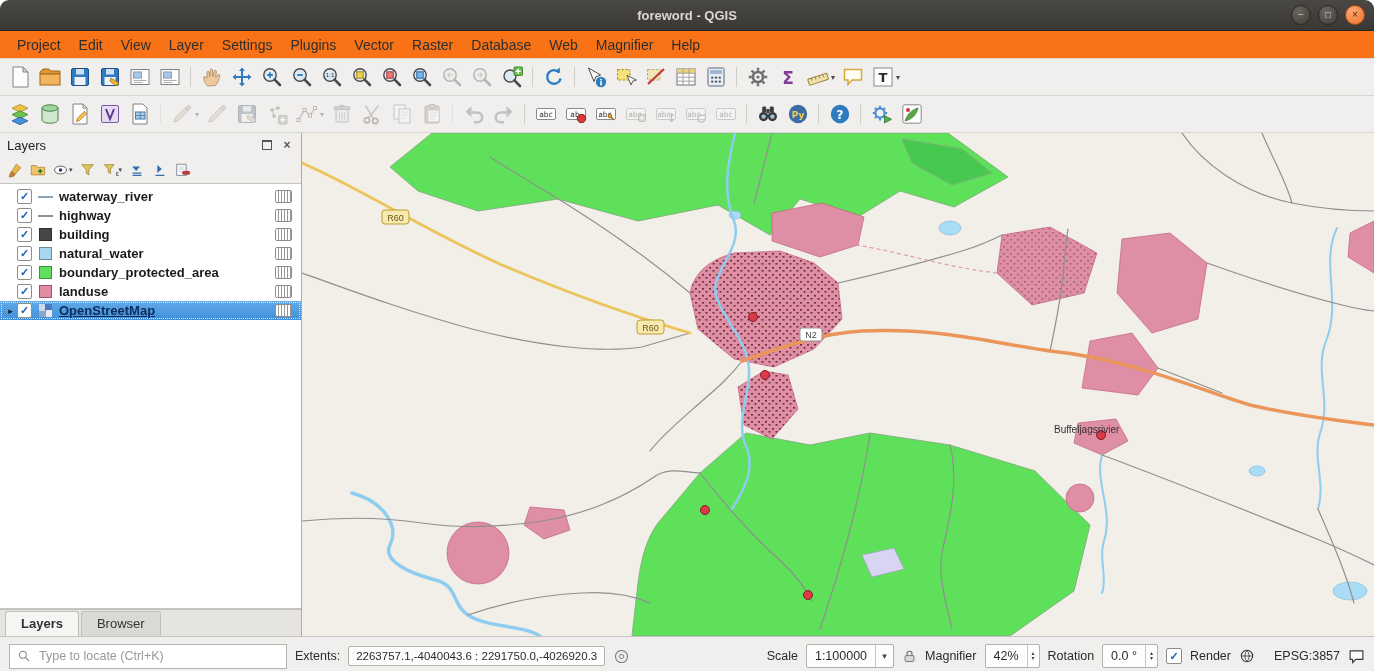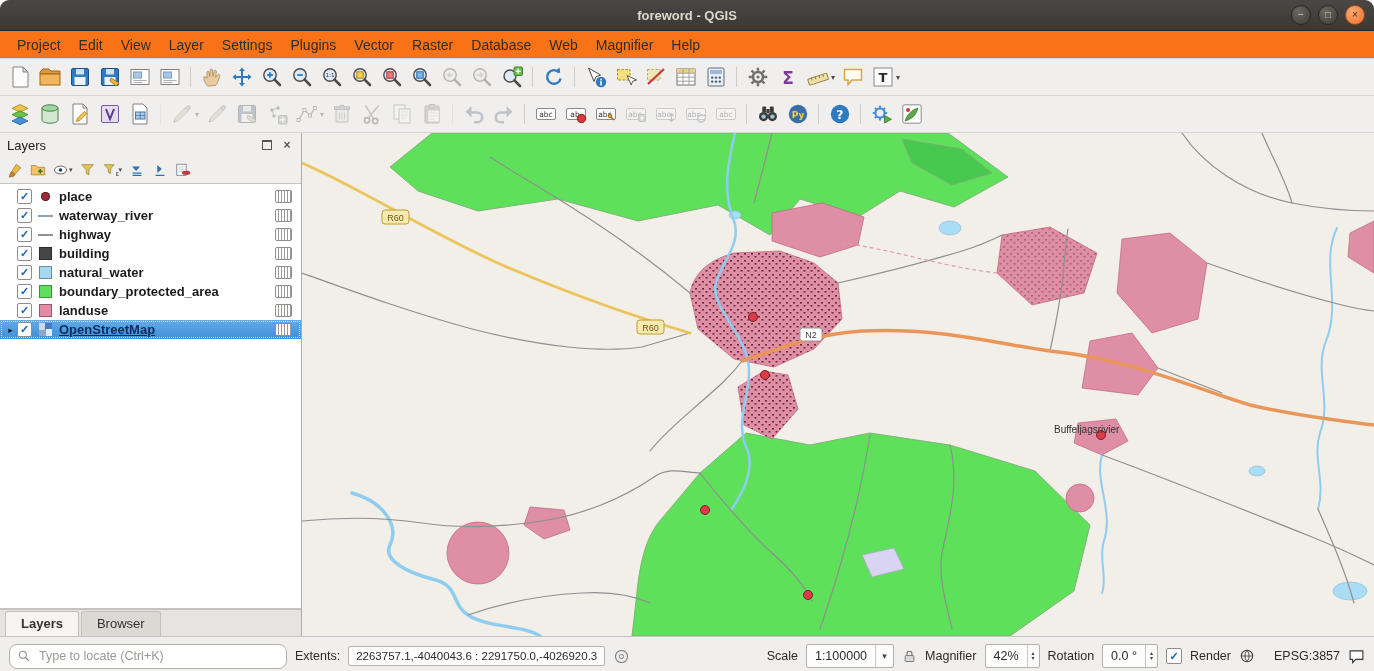--- a/index.html
+++ b/index.html
@@ -63,21 +63,21 @@
   .panel-tabs{height:26px;flex:0 0 26px;display:flex;align-items:flex-end;gap:2px;background:#e6e4e0;border-top:1px solid #c2c0bc;padding:0 0 0 5px}
   .ptab{padding:4px 15px 5px;font-size:13px;color:#333;background:#dbd9d4;border:1px solid #c2c0bc;border-bottom:none;border-radius:3px 3px 0 0}
   .ptab[data-state="active"]{background:#f6f5f3;font-weight:bold}
 
   
   .map{flex:1;position:relative;background:#f2efe8;overflow:hidden}
   .map svg.canvas{position:absolute;inset:0;width:100%;height:100%;display:block}
 
   
   .bottombar{height:39px;flex:0 0 39px;display:flex;align-items:center;gap:8px;background:#f0efed;border-top:1px solid #c6c4c0;padding:0 9px;font-size:12.5px;color:#2b2b2b;box-sizing:border-box}
-  .locator{display:flex;align-items:center;gap:6px;width:278px;flex:0 0 278px;height:25px;background:#fff;border:1px solid #b5b2ac;border-radius:8px;padding:0 7px;box-sizing:border-box}
+  .locator{display:flex;align-items:center;gap:6px;width:278px;flex:0 0 278px;height:25px;background:#fff;border:1px solid #b5b2ac;border-radius:0;padding:0 7px;box-sizing:border-box}
   .locator input{border:none;outline:none;background:transparent;flex:1;font-size:12.5px;color:#333;font-family:"Liberation Sans",sans-serif}
   .locator input::placeholder{color:#9b9994}
   .sb-label{white-space:nowrap}
   .push{margin-left:auto}
   .sb-field{background:#fdfdfd;border:1px solid #b5b2ac;border-radius:2px;padding:3px 7px;font-size:11.5px;white-space:nowrap}
   .round-btn{display:flex;align-items:center}
   .combo{display:flex;align-items:center;background:#fdfdfd;border:1px solid #b5b2ac;border-radius:2px;height:24px;box-sizing:border-box}
   .combo .val{padding:0 8px;font-size:12.5px;white-space:nowrap}
   .combo .dd{width:17px;height:100%;display:flex;align-items:center;justify-content:center;border-left:1px solid #c9c7c3;font-size:9px;color:#444}
   .combo .dd::after{content:"▾"}
@@ -896,27 +896,20 @@
 
           <button class="ptbtn" data-name="remove-layer-button" title="remove-layer-button">
             <svg data-name="panel-toolbar-icon">
               <use href="#p-remove"></use>
             </svg>
 
           </button>
         </div>
       <div class="layer-list" data-name="layer-tree">
 
-          <div class="layer-row" data-name="layer-place" data-checked="true" style="--c: #9e2b38;">
-            <span class="arrow" data-name="layer-expand-arrow"></span>
-            <span class="cb" data-name="layer-visibility-checkbox"></span>
-            <span class="sym" data-name="layer-symbol-icon" data-sym="point"></span>
-            <span class="layer-label" data-name="layer-label">place</span>
-            <span class="widget" data-name="layer-indicator-icon"></span>
-          </div>
 
           <div class="layer-row" data-name="layer-waterway-river" data-checked="true" style="--c: #8aa4b8;">
             <span class="arrow" data-name="layer-expand-arrow"></span>
             <span class="cb" data-name="layer-visibility-checkbox"></span>
             <span class="sym" data-name="layer-symbol-icon" data-sym="line"></span>
             <span class="layer-label" data-name="layer-label">waterway_river</span>
             <span class="widget" data-name="layer-indicator-icon"></span>
           </div>
 
           <div class="layer-row" data-name="layer-highway" data-checked="true" style="--c: #8f8f8f;">

